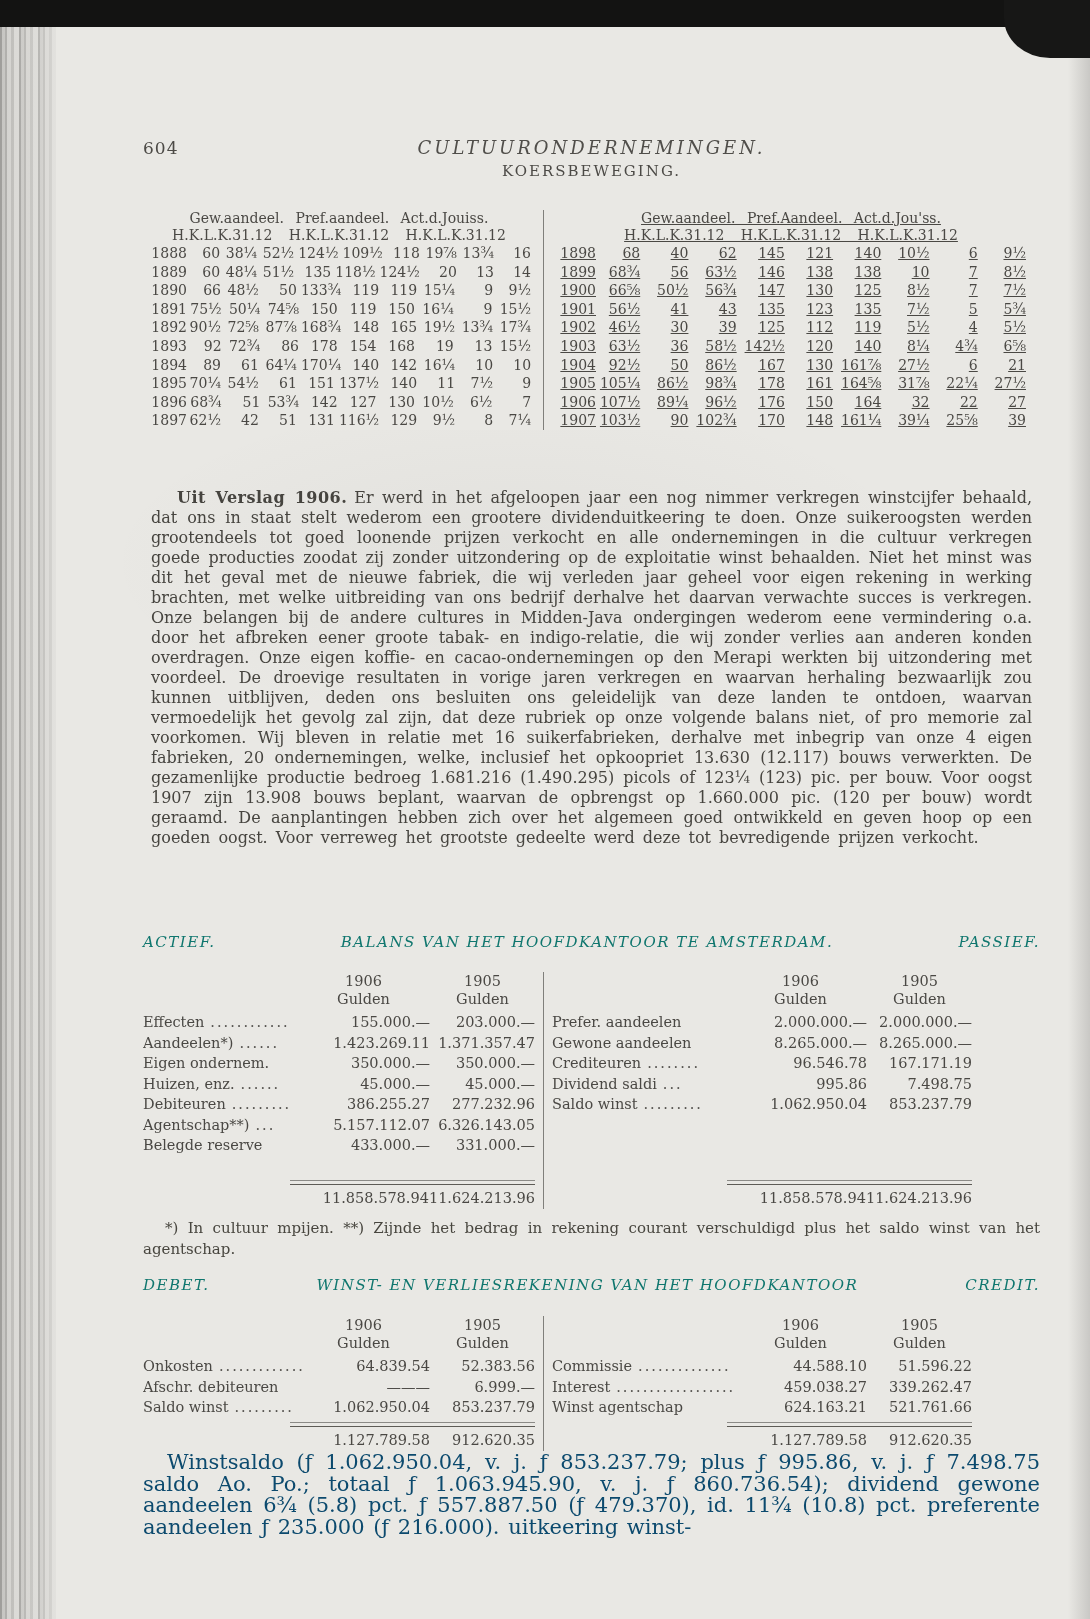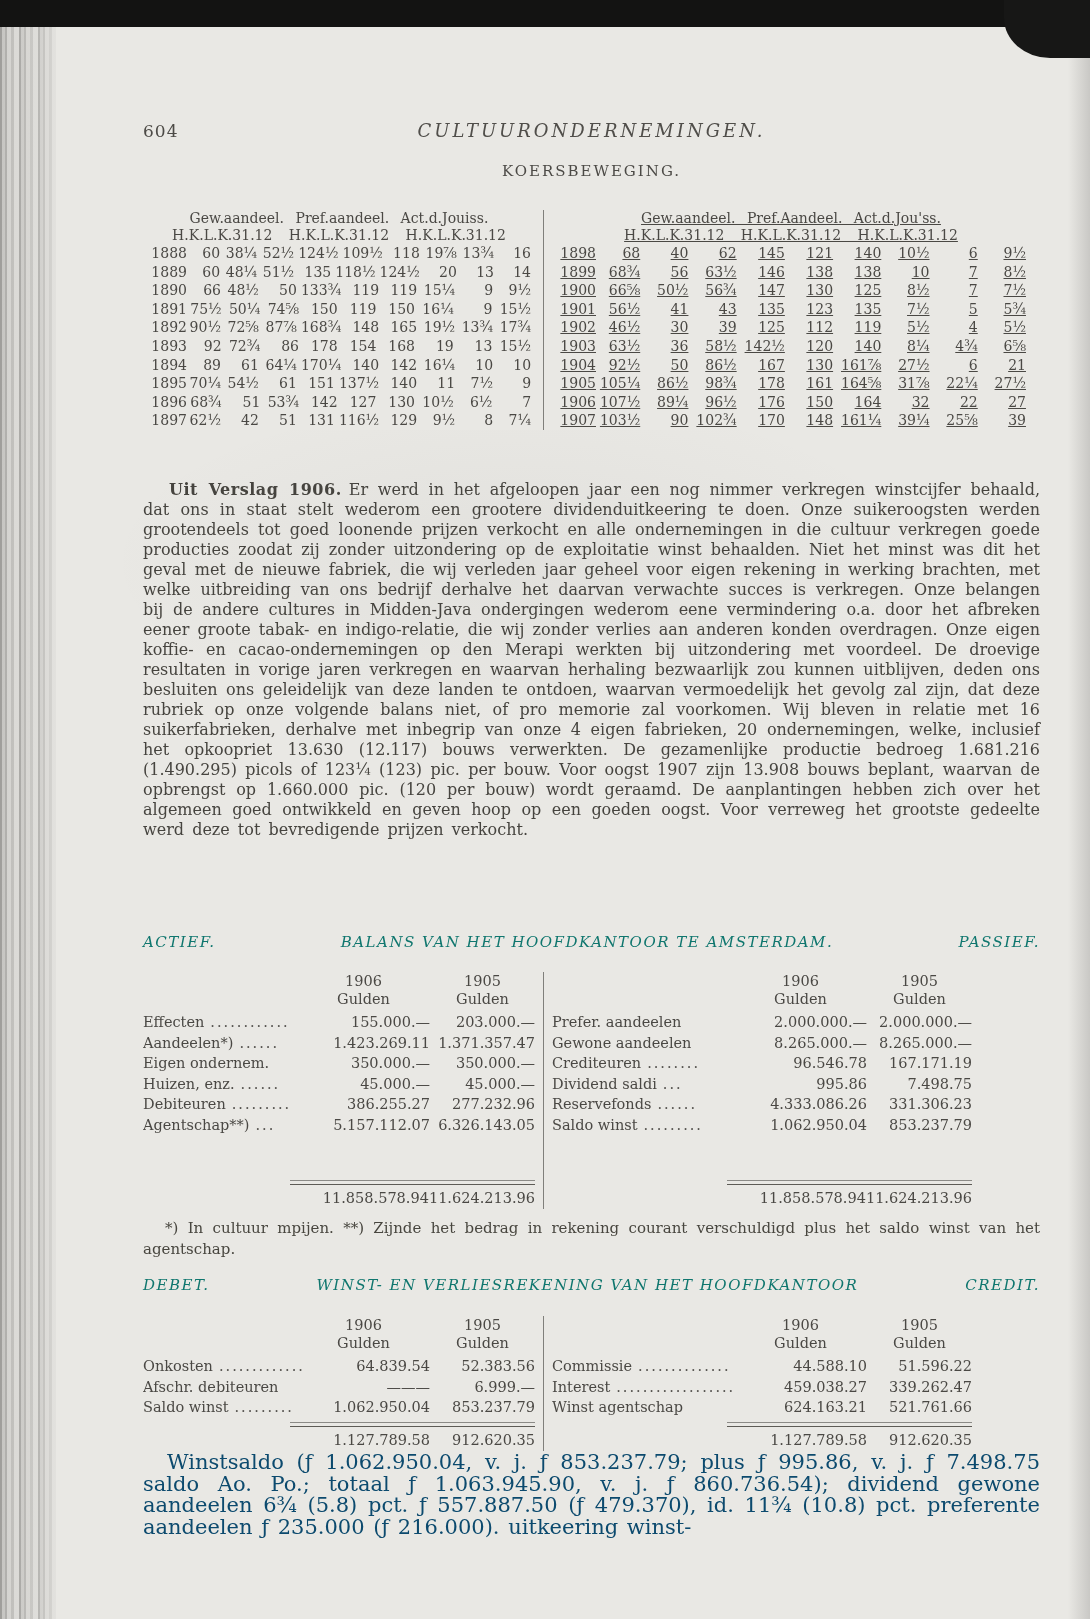--- a/index.html
+++ b/index.html
@@ -19,40 +19,40 @@
   .left-streaks-fade{position:absolute;top:0;left:0;width:90px;height:1619px;
     background:linear-gradient(90deg,rgba(233,232,228,0) 0,rgba(233,232,228,.35) 40px,#e9e8e4 88px);}
   .right-shade{position:absolute;top:0;right:0;width:22px;height:1619px;
     background:linear-gradient(90deg,rgba(233,232,228,0),#c9c8c5);}
   .mid-smudge{position:absolute;left:120px;top:430px;width:880px;height:330px;opacity:.05;
     background:radial-gradient(ellipse at 45% 40%,#555 0,transparent 60%);}
 
   .sec{position:absolute;left:143px;width:897px;}
 
   
-  .page-head{top:120px;display:flex;align-items:center;}
+  .page-head{top:137px;display:flex;align-items:center;}
   .page-num{font-size:17px;letter-spacing:1px;width:120px;color:#4c4a46;}
   .running-title{flex:1;text-align:center;font-style:italic;font-size:18px;letter-spacing:3px;color:#504e4a;margin-right:120px;}
 
   .koers-title{top:162px;text-align:center;font-size:15px;letter-spacing:2px;color:#4c4a46;}
 
   
   .koers-wrap{top:210px;display:flex;align-items:stretch;font-size:14px;color:#4a4844;}
   .k-half{width:392px;}
   .k-half.k-right{width:478px;text-decoration:underline;}
   .vdiv{width:1px;background:#807f7b;margin:0 8px;}
   .k-h1{text-align:center;font-size:14px;word-spacing:7px;line-height:17px;white-space:nowrap;}
   .k-h2{text-align:center;font-size:14px;word-spacing:12px;line-height:17px;white-space:nowrap;}
   .k-row{display:flex;line-height:18.6px;}
   .k-row .y{flex:0 0 44px;text-align:right;}
   .k-row .c{flex:1 1 0;text-align:right;padding-right:4px;}
 
   
   .verslag{top:480px;font-size:16px;line-height:20px;text-align:justify;word-spacing:3px;color:#46443f;}
-  .verslag p{margin:0;text-indent:26px;}
+  .verslag p{margin:8px;text-indent:26px;}
   .lead{font-weight:bold;margin-right:7px;letter-spacing:.5px;}
 
   
   .stmt-head{display:flex;justify-content:space-between;font-size:15px;letter-spacing:1.5px;color:#0f766e;font-style:italic;}
   .stmt-head .mid{flex:1;text-align:center;}
   .balans-head{top:933px;}
   .wv-head{top:1276px;}
 
   
   .bs-wrap{display:flex;align-items:stretch;font-size:14.5px;color:#4a4844;}
@@ -426,20 +426,25 @@
             <span class="bs-num">386.255.27</span>
             <span class="bs-num">277.232.96</span>
           </div>
 
           <div class="bs-row">
             <span class="bs-label"><span>Agentschap**)</span><span class="dots">...</span></span>
             <span class="bs-num">5.157.112.07</span>
             <span class="bs-num">6.326.143.05</span>
           </div>
 
+          <div class="bs-row">
+            <span class="bs-label"><span>Belegde reserve</span><span class="dots"></span></span>
+            <span class="bs-num">433.000.—</span>
+            <span class="bs-num">331.000.—</span>
+          </div>
         </div>
       <div class="bs-rule"></div>
       <div class="bs-row bs-total">
         <span class="bs-label-spacer"></span>
         <span class="bs-num">11.858.578.94</span>
         <span class="bs-num">11.624.213.96</span>
       </div>
     </div>
     <div class="vdiv"></div>
     <div class="bs-half bs-right">
@@ -472,25 +477,20 @@
             <span class="bs-num">96.546.78</span>
             <span class="bs-num">167.171.19</span>
           </div>
 
           <div class="bs-row">
             <span class="bs-label"><span>Dividend saldi</span><span class="dots">...</span></span>
             <span class="bs-num">995.86</span>
             <span class="bs-num">7.498.75</span>
           </div>
 
-          <div class="bs-row">
-            <span class="bs-label"><span>Reservefonds</span><span class="dots">......</span></span>
-            <span class="bs-num">4.333.086.26</span>
-            <span class="bs-num">331.306.23</span>
-          </div>
 
           <div class="bs-row">
             <span class="bs-label"><span>Saldo winst</span><span class="dots">.........</span></span>
             <span class="bs-num">1.062.950.04</span>
             <span class="bs-num">853.237.79</span>
           </div>
         </div>
       <div class="bs-rule"></div>
       <div class="bs-row bs-total">
         <span class="bs-label-spacer"></span>

